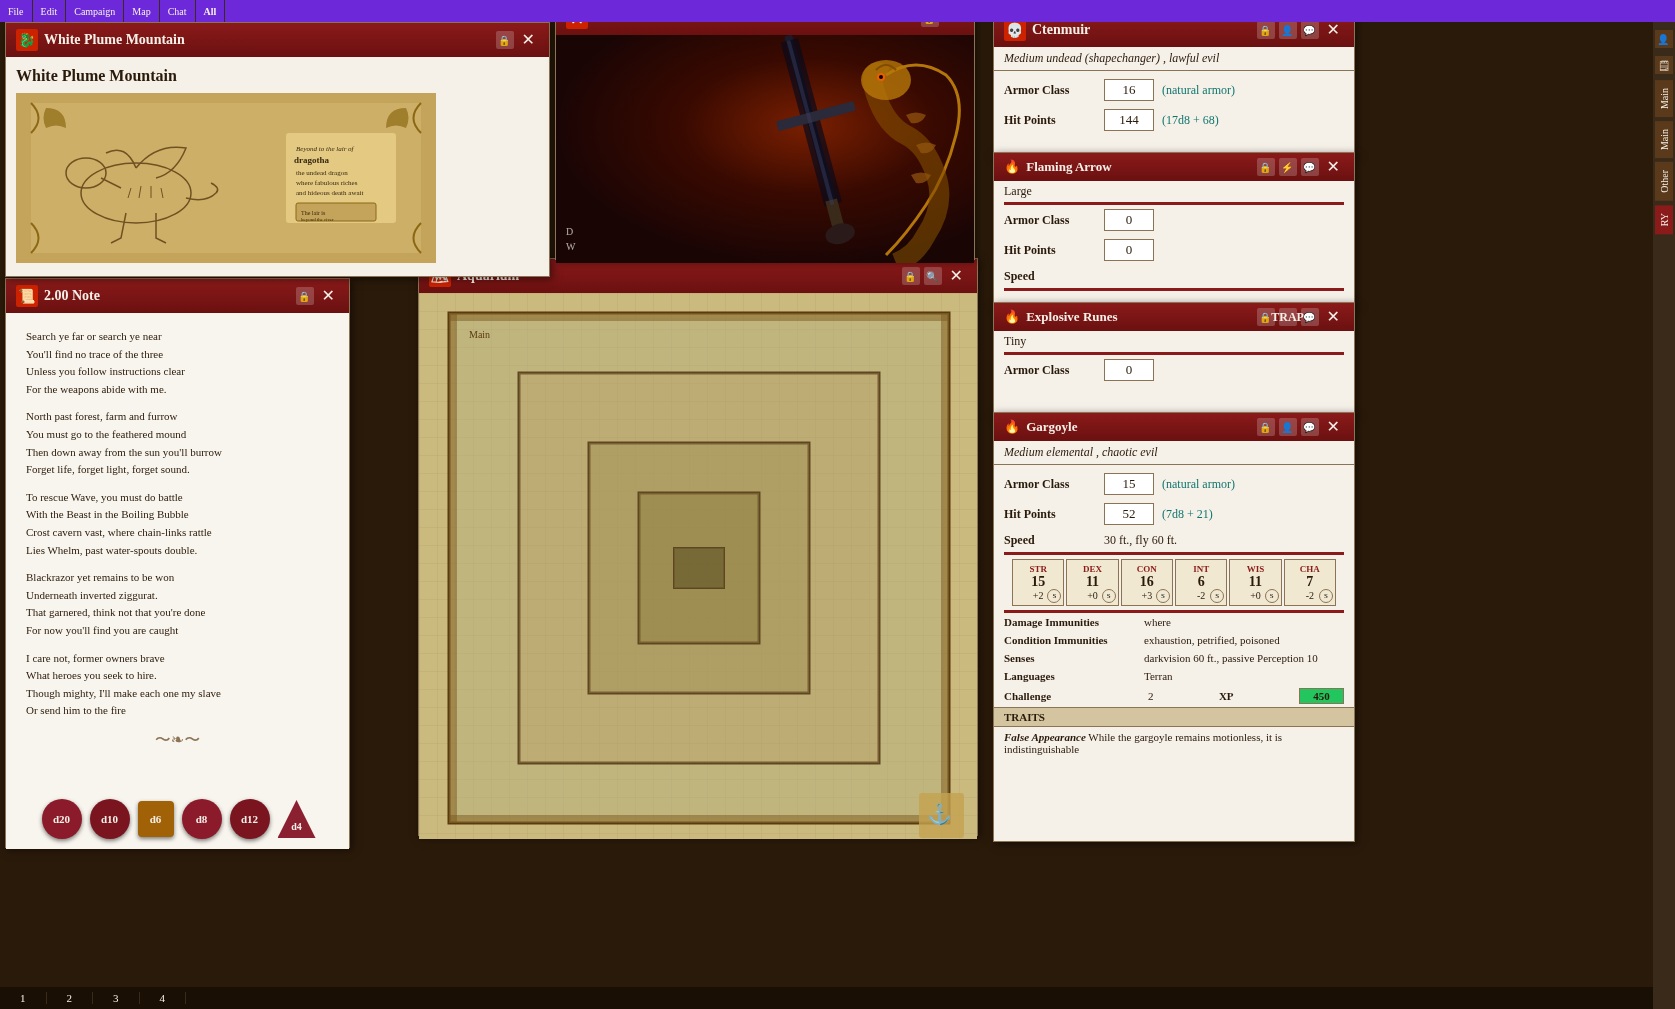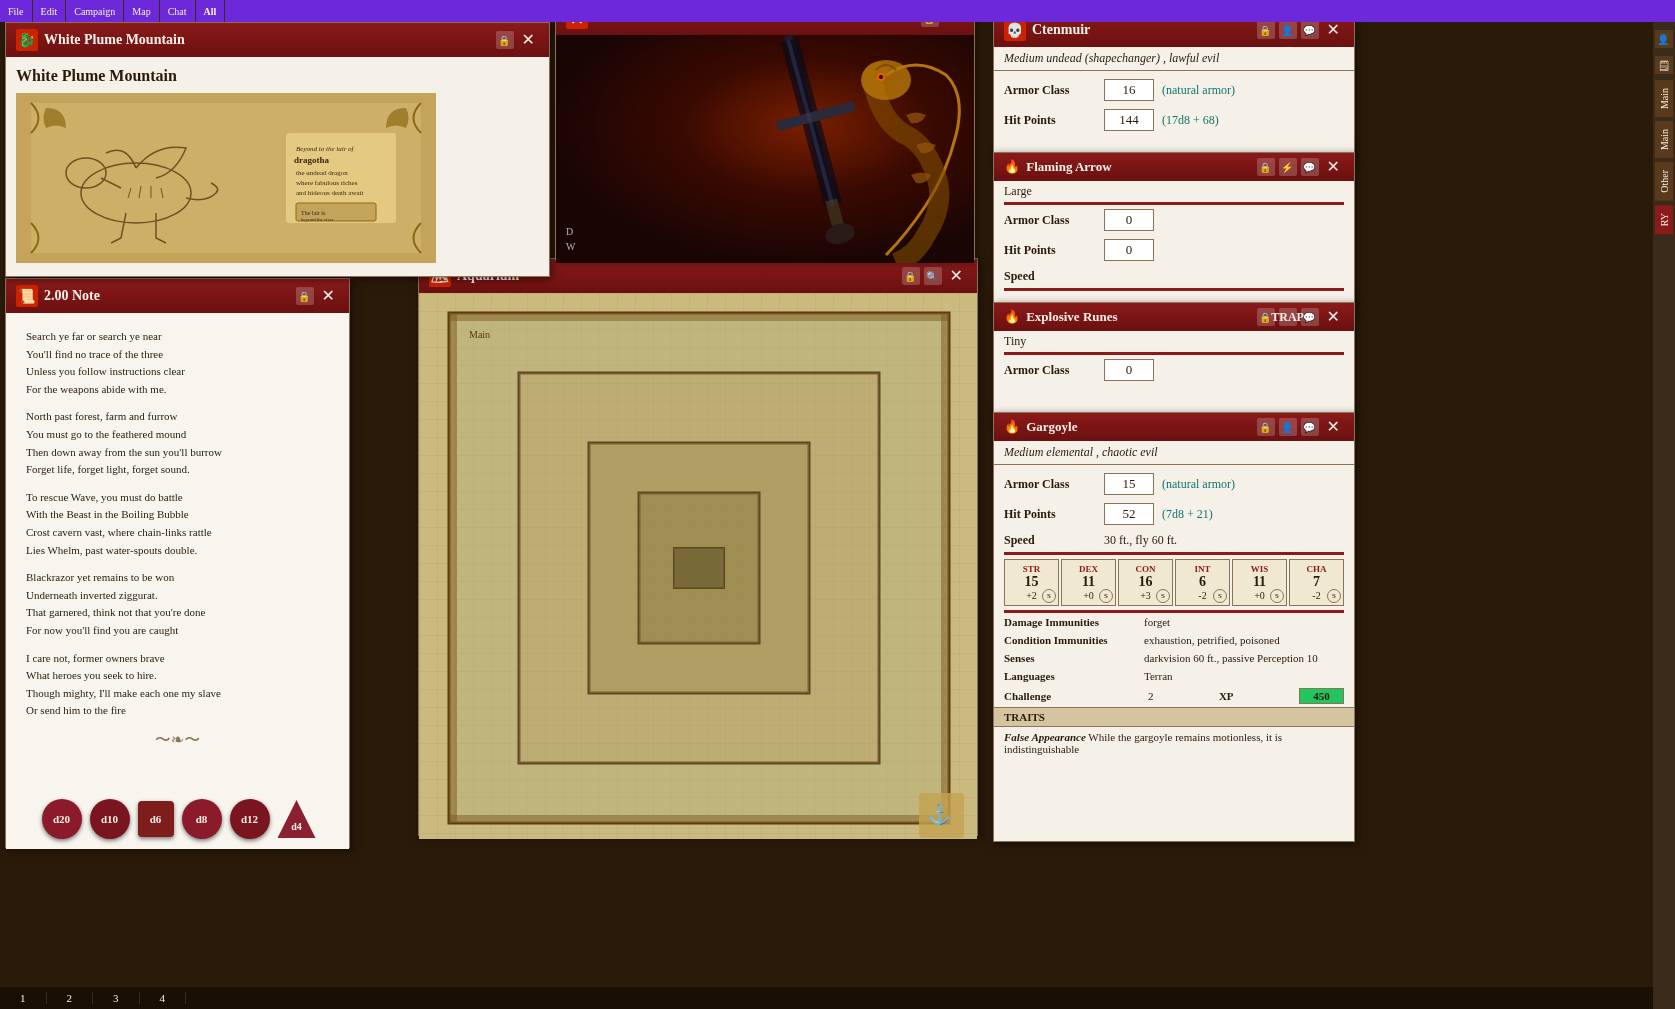--- a/index.html
+++ b/index.html
@@ -283,21 +283,21 @@
 
     .sub-type {
       padding: 3px 10px;
       font-size: 12px;
       color: #2a1a0a;
     }
 
     
     .ability-grid {
       display: flex;
-      padding: 4px 10px;
+      padding: 4px 18px;
       gap: 2px;
       border-radius: 17px;
     }
 
     .ability-box {
       flex: 1;
       border: 1px solid #8b7355;
       background: #f0e8d0;
       text-align: center;
       padding: 4px 2px;
@@ -629,21 +629,21 @@
       <p>To rescue Wave, you must do battle<br>With the Beast in the Boiling Bubble<br>Crost cavern vast, where chain-links rattle<br>Lies Whelm, past water-spouts double.</p>
       <p>Blackrazor yet remains to be won<br>Underneath inverted ziggurat.<br>That garnered, think not that you're done<br>For now you'll find you are caught</p>
       <p>I care not, former owners brave<br>What heroes you seek to hire.<br>Though mighty, I'll make each one my slave<br>Or send him to the fire</p>
     </div>
     <div class="note-divider">〜❧〜</div>
   </div>
 
   <div class="dice-bar">
     <div class="die" style="background:#8b1a2a; font-size:11px;">d20</div>
     <div class="die" style="background:#7a1520; font-size:11px;">d10</div>
-    <div class="die" style="background:#7f1d1d; font-size:11px; border-radius:4px; width:36px; height:36px;">d6</div>
+    <div class="die" style="background:#a16207; font-size:11px; border-radius:4px; width:36px; height:36px;">d6</div>
     <div class="die" style="background:#8b1a2a; font-size:11px;">d8</div>
     <div class="die" style="background:#7a1520; font-size:11px;">d12</div>
     <div class="die die-triangle" style="background:#8b2030; clip-path:polygon(50% 0%, 0% 100%, 100% 100%); border-radius:0; width:38px; height:38px; font-size:10px; padding-top:14px;">d4</div>
   </div>
 </div>
 
 <div class="panel" id="aquarium-panel" style="top:258px; left:418px; width:560px; height:578px; z-index:9;">
   <div class="panel-header">
     <div class="panel-header-title">
       <div class="panel-icon">🗺</div>
@@ -855,21 +855,21 @@
         <div class="ability-score">7</div>
         <div class="ability-mod">-2</div>
         <div class="ability-save-circle">S</div>
       </div>
     </div>
 
     <div class="red-bar"></div>
 
     <div class="info-row">
       <span class="info-label">Damage Immunities</span>
-      <span class="info-value">forget</span>
+      <span class="info-value">where</span>
     </div>
     <div class="info-row">
       <span class="info-label">Condition Immunities</span>
       <span class="info-value">exhaustion, petrified, poisoned</span>
     </div>
     <div class="info-row">
       <span class="info-label">Senses</span>
       <span class="info-value">darkvision 60 ft., passive Perception 10</span>
     </div>
     <div class="info-row">

